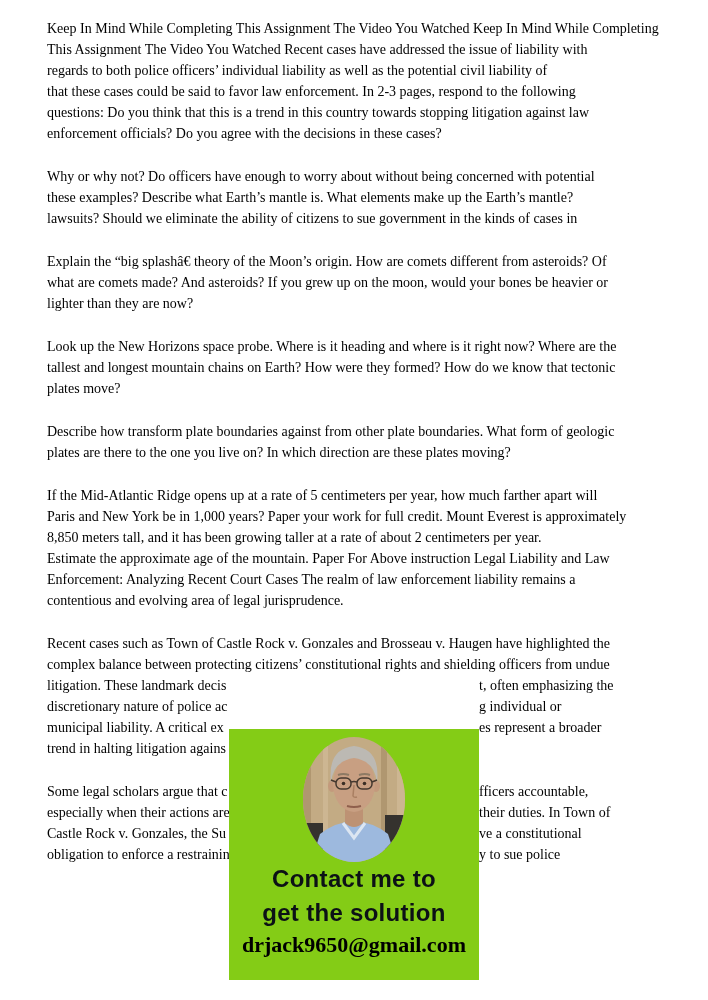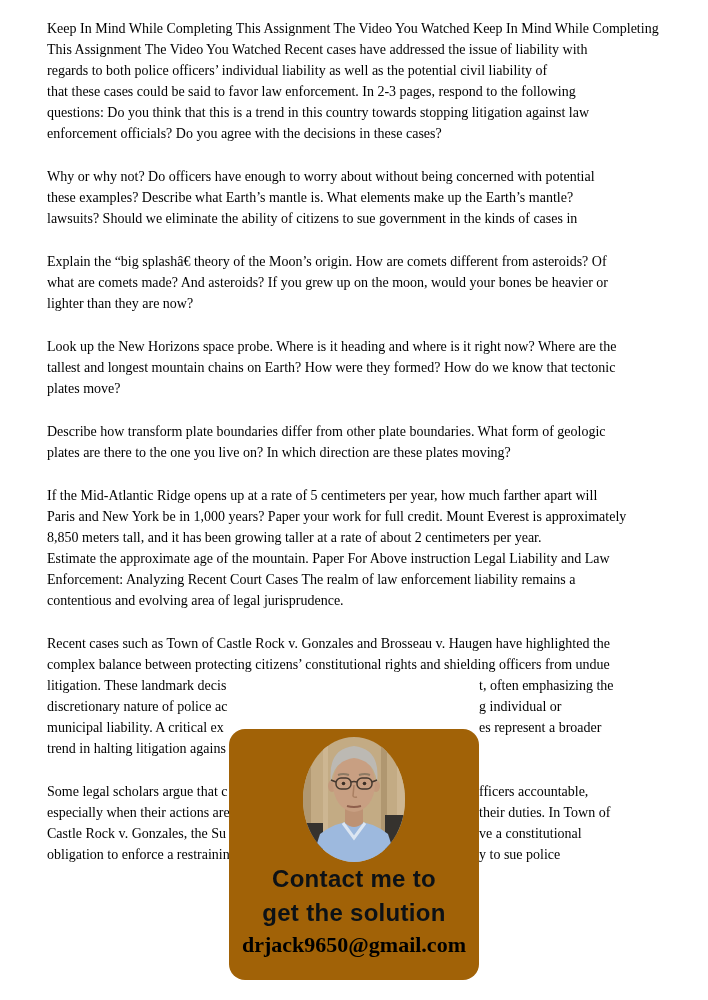--- a/index.html
+++ b/index.html
@@ -81,21 +81,21 @@
         <div class="line">Explain the “big splashâ€ theory of the Moon’s origin. How are comets different from asteroids? Of</div>
         <div class="line">what are comets made? And asteroids? If you grew up on the moon, would your bones be heavier or</div>
         <div class="line">lighter than they are now?</div>
       </div>
       <div class="paragraph">
         <div class="line">Look up the New Horizons space probe. Where is it heading and where is it right now? Where are the</div>
         <div class="line">tallest and longest mountain chains on Earth? How were they formed? How do we know that tectonic</div>
         <div class="line">plates move?</div>
       </div>
       <div class="paragraph">
-        <div class="line">Describe how transform plate boundaries differ from other plate boundaries. What form of geologic</div>
+        <div class="line">Describe how transform plate boundaries against from other plate boundaries. What form of geologic</div>
         <div class="line">plates are there to the one you live on? In which direction are these plates moving?</div>
       </div>
       <div class="paragraph">
         <div class="line">If the Mid-Atlantic Ridge opens up at a rate of 5 centimeters per year, how much farther apart will</div>
         <div class="line">Paris and New York be in 1,000 years? Paper your work for full credit. Mount Everest is approximately</div>
         <div class="line">8,850 meters tall, and it has been growing taller at a rate of about 2 centimeters per year.</div>
         <div class="line">Estimate the approximate age of the mountain. Paper For Above instruction Legal Liability and Law</div>
         <div class="line">Enforcement: Analyzing Recent Court Cases The realm of law enforcement liability remains a</div>
         <div class="line">contentious and evolving area of legal jurisprudence.</div>
       </div>
@@ -108,21 +108,21 @@
         <div class="line"><span class="frag-left">trend in halting litigation agains</span><span class="frag-right"></span></div>
       </div>
       <div class="paragraph">
         <div class="line"><span class="frag-left">Some legal scholars argue that c</span><span class="frag-right">fficers accountable,</span></div>
         <div class="line"><span class="frag-left">especially when their actions are</span><span class="frag-right">their duties. In Town of</span></div>
         <div class="line"><span class="frag-left">Castle Rock v. Gonzales, the Su</span><span class="frag-right">ve a constitutional</span></div>
         <div class="line"><span class="frag-left">obligation to enforce a restrainin</span><span class="frag-right">y to sue police</span></div>
       </div>
     </div>
 
-  <div class="overlay" id="overlay-box" style="background: #a16207; border-radius: 16px;">
+  <div class="overlay" id="overlay-box" style="background: #84cc16;">
     <div class="photo">
       <svg viewBox="0 0 102 125" xmlns="http://www.w3.org/2000/svg">
         <rect width="102" height="125" fill="#c3ab84"></rect>
         <rect x="0" width="8" height="125" fill="#b09770"></rect>
         <rect x="20" width="5" height="125" fill="#cdb692"></rect>
         <rect x="78" width="6" height="125" fill="#b09770"></rect>
         <rect x="94" width="8" height="125" fill="#cdb692"></rect>
         <rect x="0" y="86" width="20" height="39" fill="#35322e"></rect>
         <rect x="82" y="78" width="20" height="47" fill="#35322e"></rect>
         <path d="M8,125 L17,97 Q32,85 51,84 Q70,85 85,97 L94,125 Z" fill="#9db9de"></path>

